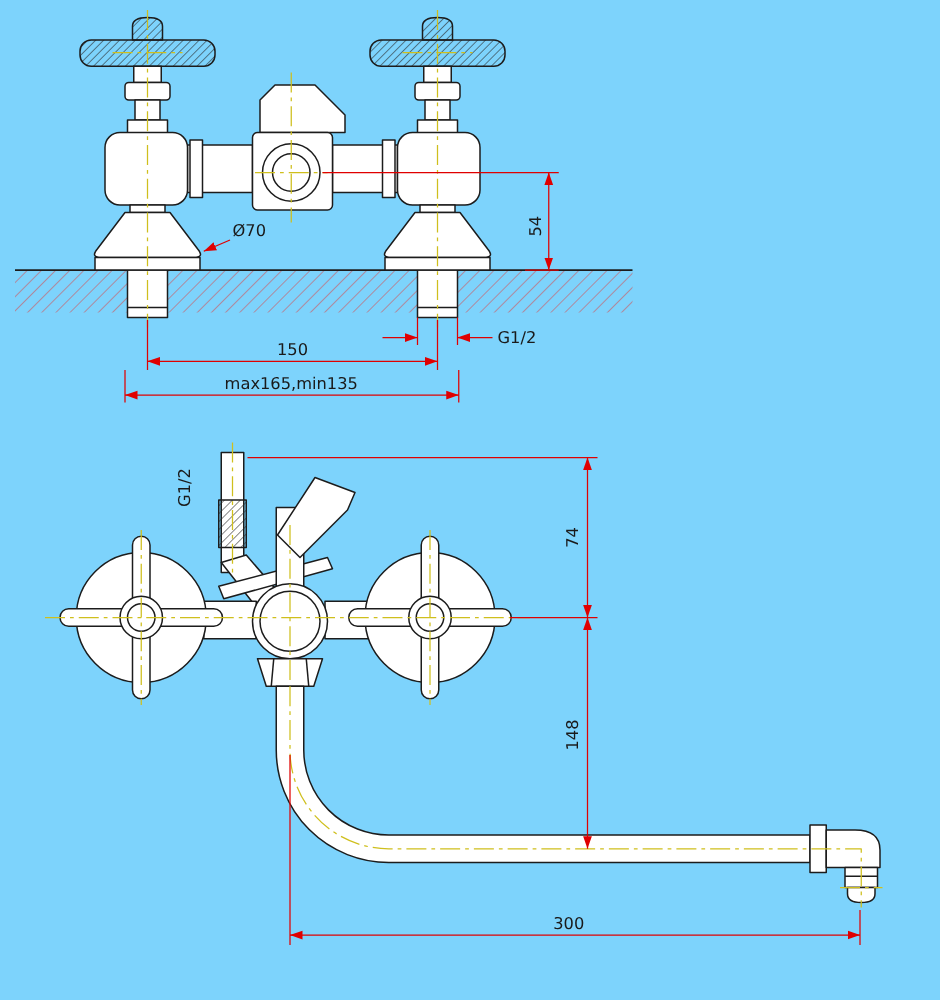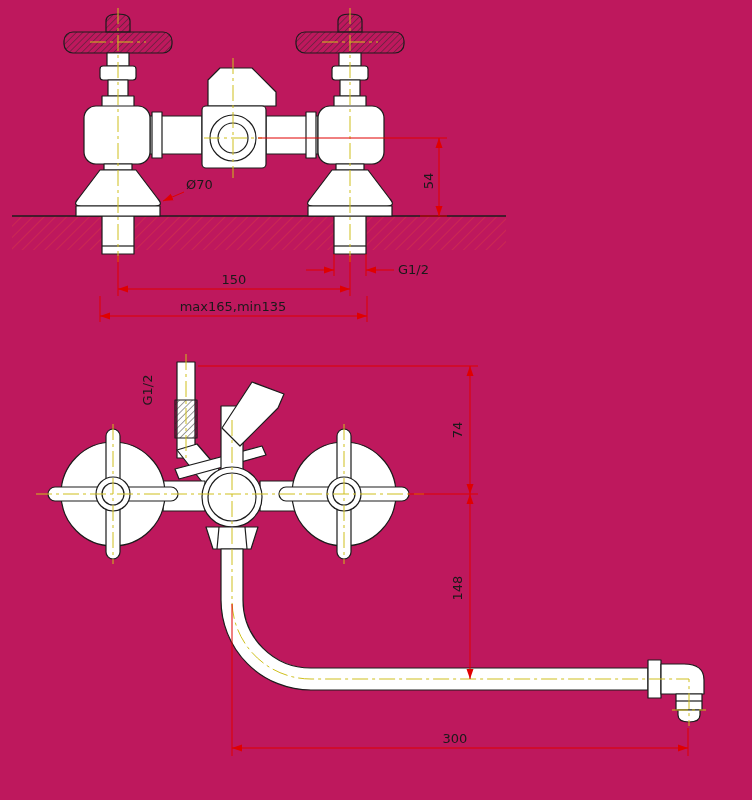--- a/index.html
+++ b/index.html
@@ -3,21 +3,21 @@
 <meta charset="utf-8">
 <style>
   html, body {
     margin: 0;
     padding: 0;
     background: #ffffff;
   }
   .page {
     width: 752px;
     height: 800px;
-    background: #be185d;
+    background: #7dd3fc;
     position: relative;
     overflow: hidden;
     font-family: "DejaVu Sans", sans-serif;
   }
   svg { display: block; }
   .dim-text {
     font-family: "DejaVu Sans", sans-serif;
     font-size: 13px;
     fill: #1a1a1a;
   }

